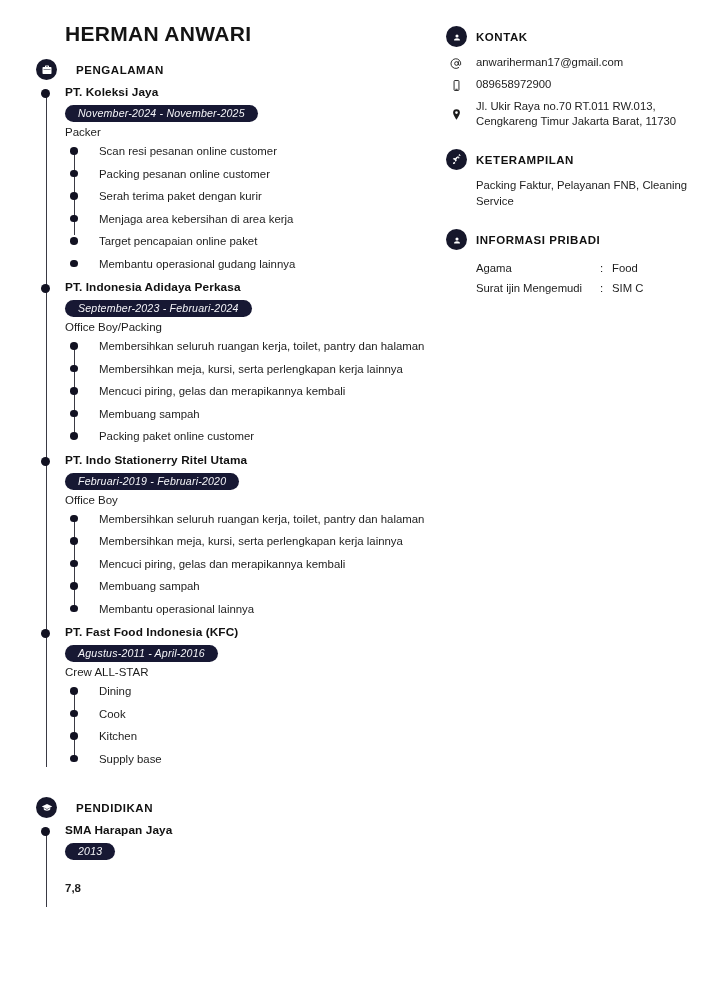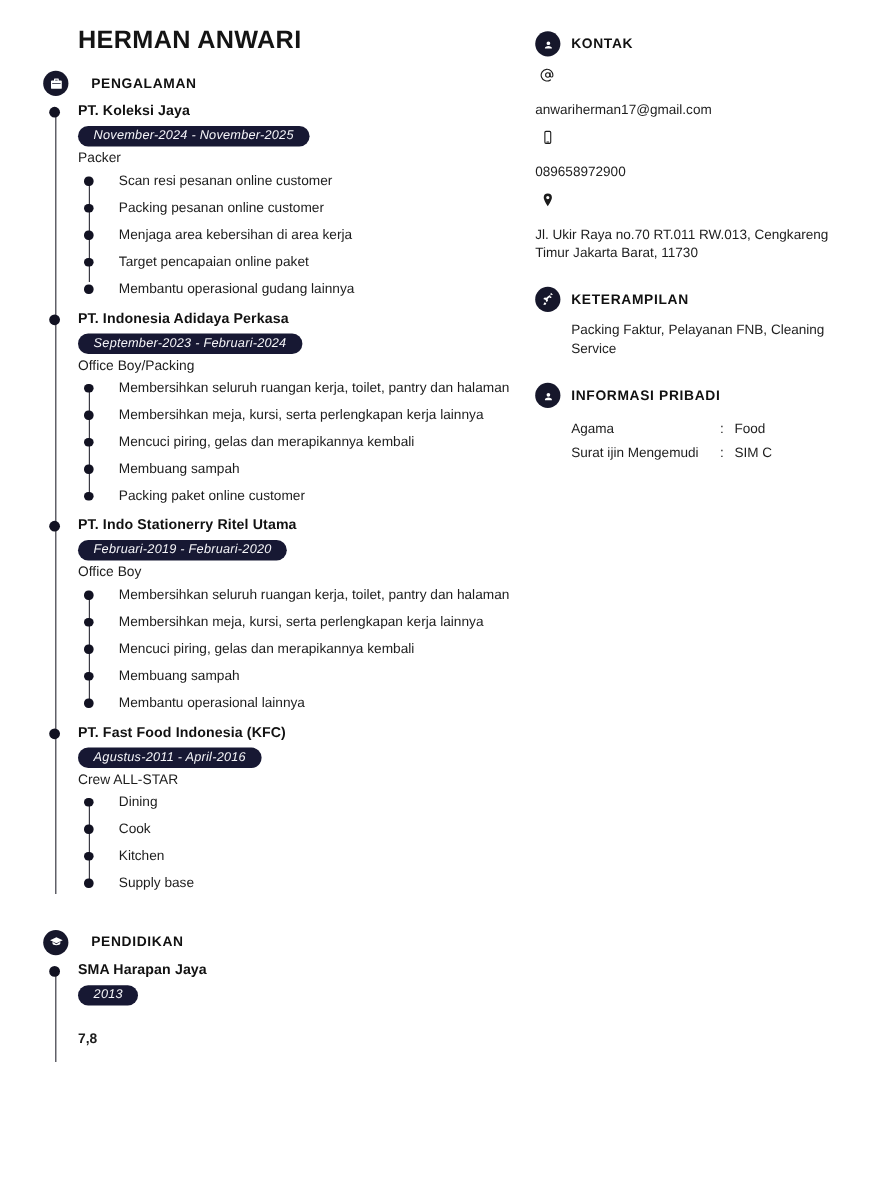--- a/index.html
+++ b/index.html
@@ -145,24 +145,23 @@
   }
   .r-section { margin-bottom: 18px; }
   .r-head {
     display: flex; align-items: center; gap: 9px;
     margin-bottom: 8px;
   }
   .r-rows { padding-left: 30px; }
 
   .contact-row {
     display: flex;
-    align-items: flex-start;
+    align-items: center;
     gap: 9px;
     margin-bottom: 7px;
-    flex-direction: column;
   }
   .c-icon {
     width: 21px; flex: 0 0 21px;
     display: flex; align-items: flex-start; justify-content: center;
     padding-top: 1px;
   }
   .c-text {
     font-size: 11.3px;
     line-height: 15px;
     color: #1d1d1d;
@@ -209,20 +208,21 @@
 
       <div class="job">
         <span class="job-dot"></span>
         <div class="job-title">PT. Koleksi Jaya</div>
         <div><span class="date-pill">November-2024 - November-2025</span></div>
         <div class="job-role">Packer</div>
         <div class="duties">
           <div class="duties-rail" style="height:84px"></div>
           <div class="duty"><span class="duty-dot"></span><span>Scan resi pesanan online customer</span></div>
           <div class="duty"><span class="duty-dot"></span><span>Packing pesanan online customer</span></div>
+          <div class="duty"><span class="duty-dot"></span><span>Serah terima paket dengan kurir</span></div>
           <div class="duty"><span class="duty-dot"></span><span>Menjaga area kebersihan di area kerja</span></div>
           <div class="duty"><span class="duty-dot"></span><span>Target pencapaian online paket</span></div>
           <div class="duty"><span class="duty-dot"></span><span>Membantu operasional gudang lainnya</span></div>
         </div>
       </div>
 
       <div class="job">
         <span class="job-dot"></span>
         <div class="job-title">PT. Indonesia Adidaya Perkasa</div>
         <div><span class="date-pill">September-2023 - Februari-2024</span></div>

